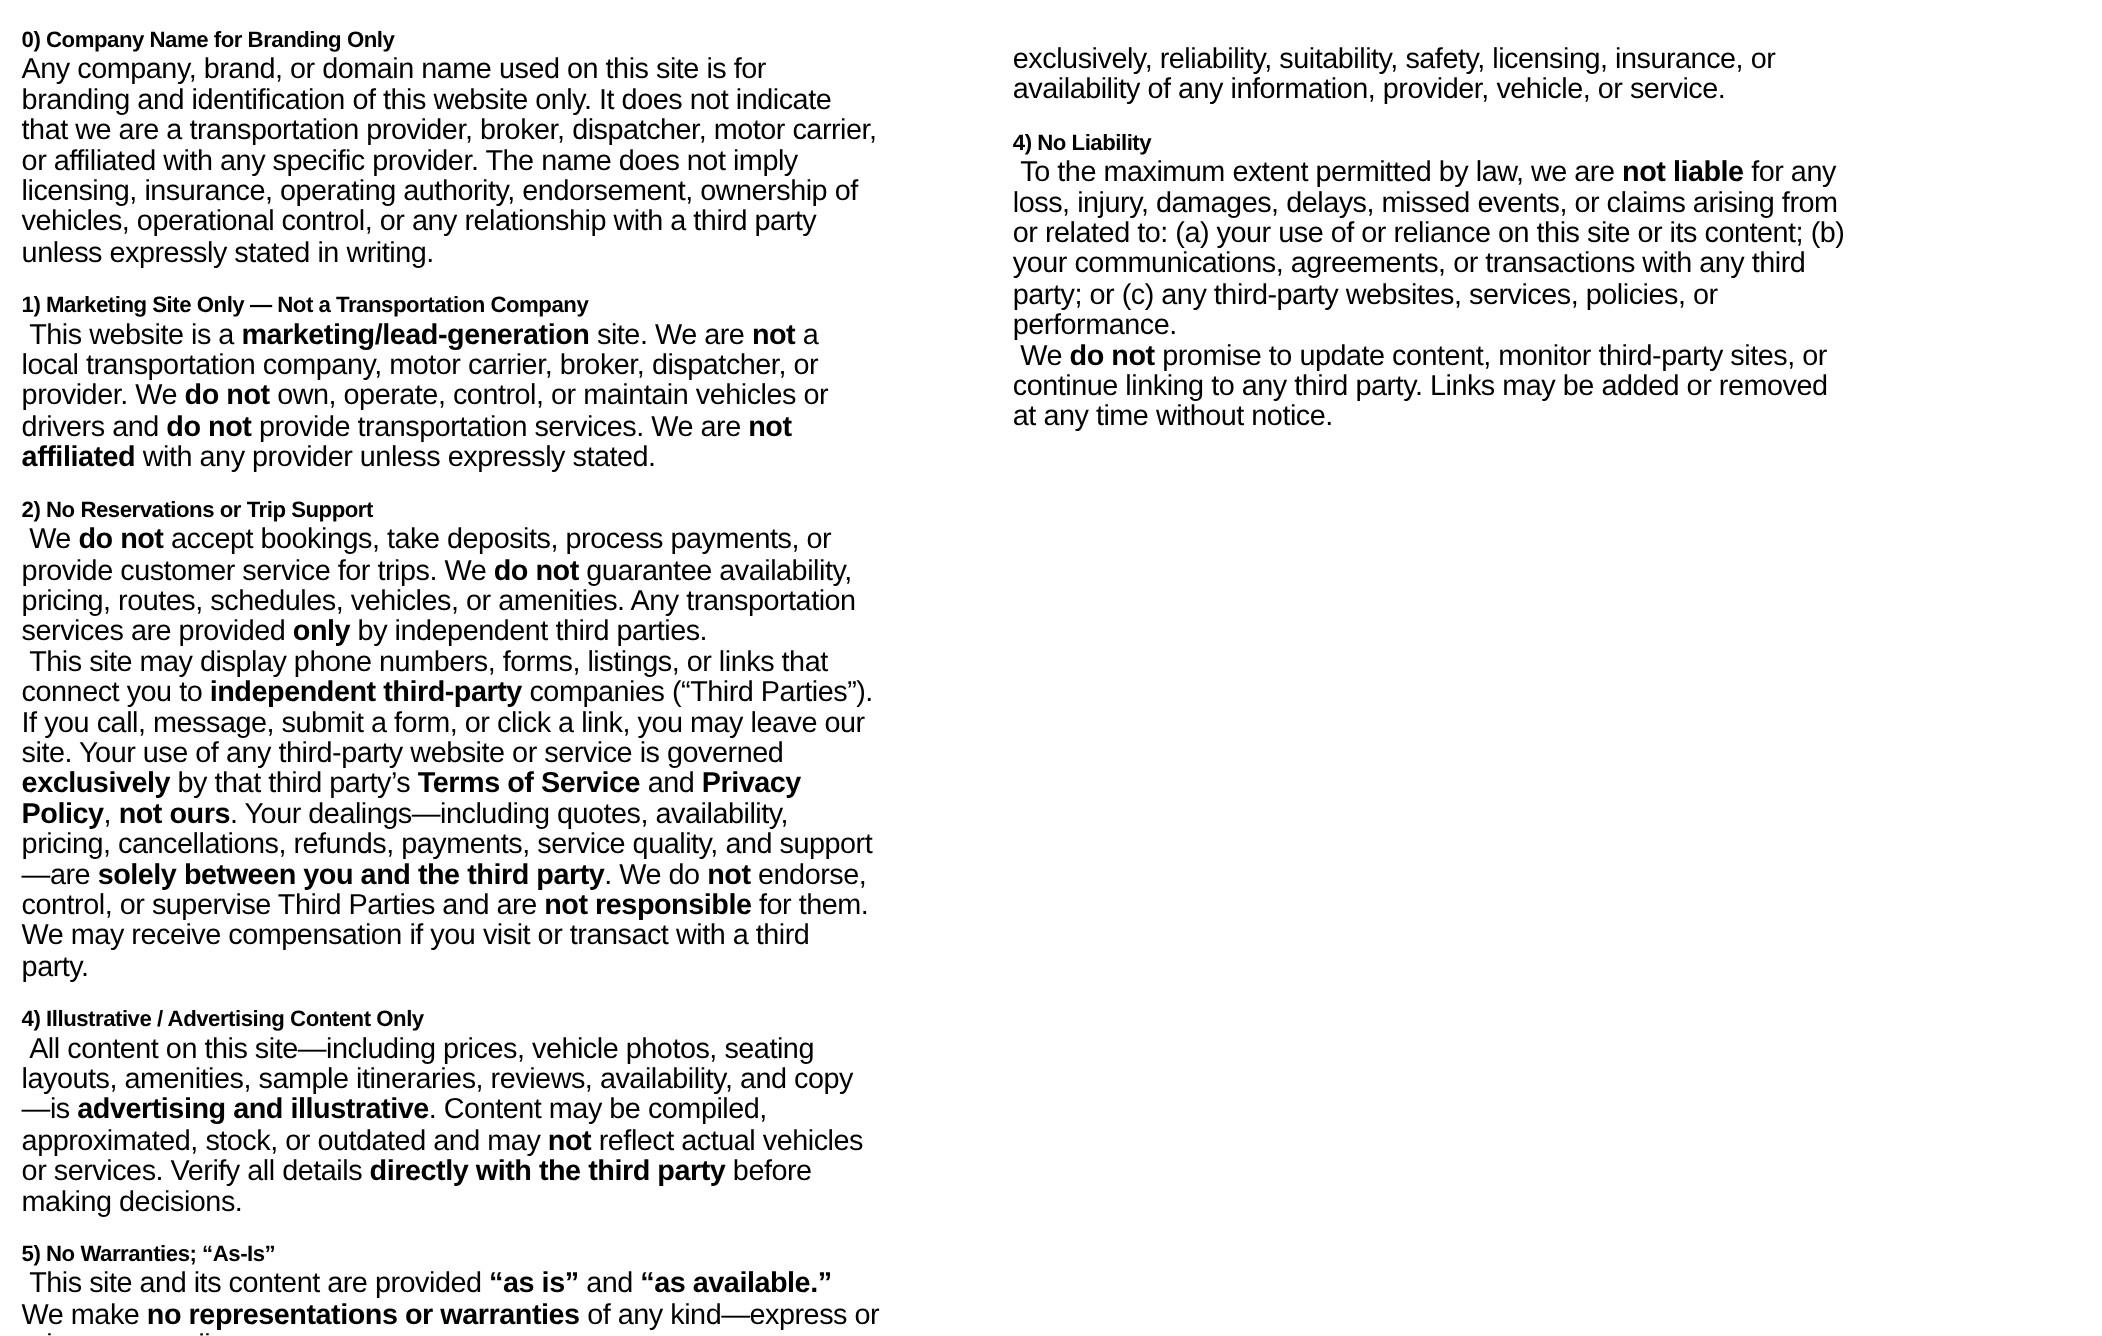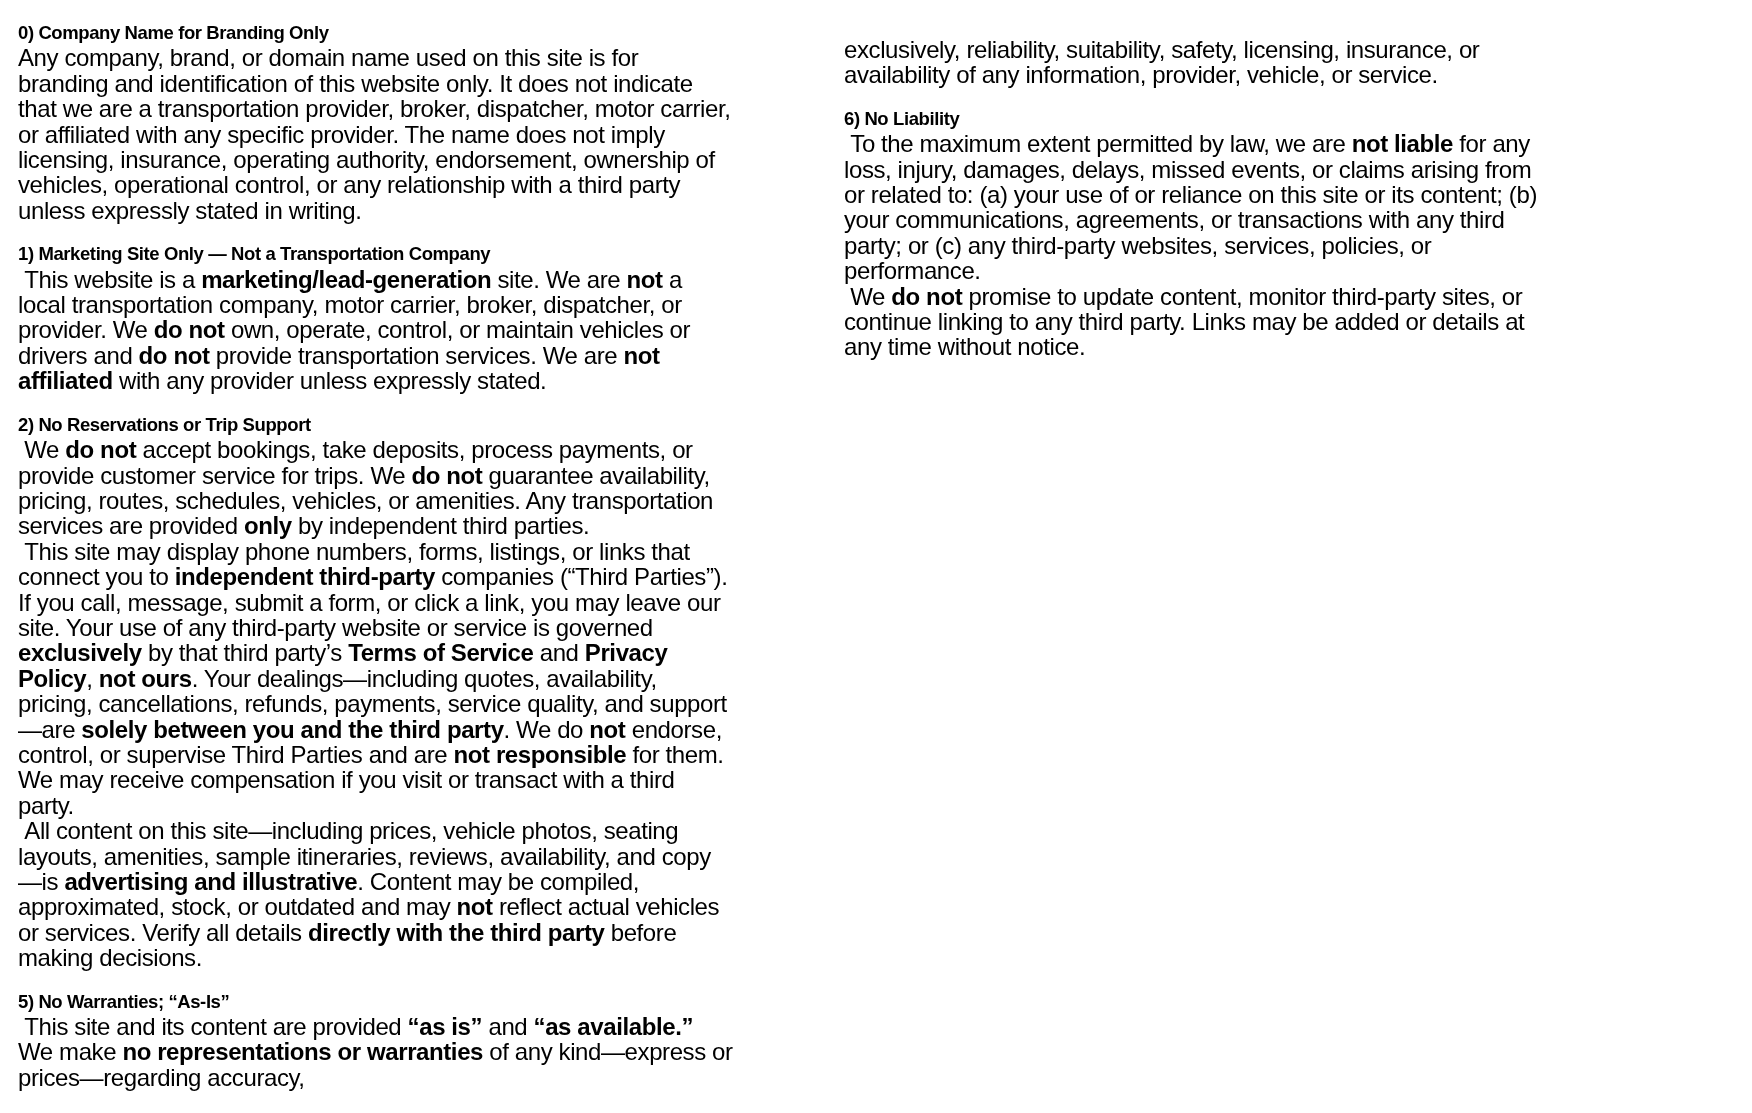--- a/index.html
+++ b/index.html
@@ -52,23 +52,24 @@
 
 <div class="page">
   <div class="column column-left">
       <h2 class="section-heading">0) Company Name for Branding Only</h2>
       <p class="section-paragraph"><span>Any company, brand, or domain name used on this site is for branding and identification of this website only. It does not indicate that we are a transportation provider, broker, dispatcher, motor carrier, or affiliated with any specific provider. The name does not imply licensing, insurance, operating authority, endorsement, ownership of vehicles, operational control, or any relationship with a third party unless expressly stated in writing.</span></p>
       <h2 class="section-heading">1) Marketing Site Only — Not a Transportation Company</h2>
       <p class="section-paragraph"><span> This website is a </span><strong>marketing/lead-generation</strong><span> site. We are </span><strong>not</strong><span> a local transportation company, motor carrier, broker, dispatcher, or provider. We </span><strong>do not</strong><span> own, operate, control, or maintain vehicles or drivers and </span><strong>do not</strong><span> provide transportation services. We are </span><strong>not affiliated</strong><span> with any provider unless expressly stated.</span></p>
       <h2 class="section-heading">2) No Reservations or Trip Support</h2>
       <p class="section-paragraph"><span> We </span><strong>do not</strong><span> accept bookings, take deposits, process payments, or provide customer service for trips. We </span><strong>do not</strong><span> guarantee availability, pricing, routes, schedules, vehicles, or amenities. Any transportation services are provided </span><strong>only</strong><span> by independent third parties.</span></p>
       <p class="section-paragraph"><span> This site may display phone numbers, forms, listings, or links that connect you to </span><strong>independent third-party</strong><span> companies (“Third Parties”). If you call, message, submit a form, or click a link, you may leave our site. Your use of any third-party website or service is governed </span><strong>exclusively</strong><span> by that third party’s </span><strong>Terms of Service</strong><span> and </span><strong>Privacy Policy</strong><span>, </span><strong>not ours</strong><span>. Your dealings—including quotes, availability, pricing, cancellations, refunds, payments, service quality, and support—are </span><strong>solely between you and the third party</strong><span>. We do </span><strong>not</strong><span> endorse, control, or supervise Third Parties and are </span><strong>not responsible</strong><span> for them. We may receive compensation if you visit or transact with a third party.</span></p>
+      <h2 class="section-heading">4) Illustrative / Advertising Content Only</h2>
       <p class="section-paragraph"><span> All content on this site—including prices, vehicle photos, seating layouts, amenities, sample itineraries, reviews, availability, and copy—is </span><strong>advertising and illustrative</strong><span>. Content may be compiled, approximated, stock, or outdated and may </span><strong>not</strong><span> reflect actual vehicles or services. Verify all details </span><strong>directly with the third party</strong><span> before making decisions.</span></p>
       <h2 class="section-heading">5) No Warranties; “As-Is”</h2>
       <p class="section-paragraph"><span> This site and its content are provided </span><strong>“as is”</strong><span> and </span><strong>“as available.”</strong><span> We make </span><strong>no representations or warranties</strong><span> of any kind—express or prices—regarding accuracy,</span></p>
     </div>
   <div class="column column-right">
       <p class="section-paragraph"><span>exclusively, reliability, suitability, safety, licensing, insurance, or availability of any information, provider, vehicle, or service.</span></p>
-      <h2 class="section-heading">6) No Liability</h2>
+      <h2 class="section-heading">4) No Liability</h2>
       <p class="section-paragraph"><span> To the maximum extent permitted by law, we are </span><strong>not liable</strong><span> for any loss, injury, damages, delays, missed events, or claims arising from or related to: (a) your use of or reliance on this site or its content; (b) your communications, agreements, or transactions with any third party; or (c) any third-party websites, services, policies, or performance.</span></p>
-      <p class="section-paragraph"><span> We </span><strong>do not</strong><span> promise to update content, monitor third-party sites, or continue linking to any third party. Links may be added or details at any time without notice.</span></p>
+      <p class="section-paragraph"><span> We </span><strong>do not</strong><span> promise to update content, monitor third-party sites, or continue linking to any third party. Links may be added or removed at any time without notice.</span></p>
     </div>
 </div>
 
 </body></html>

